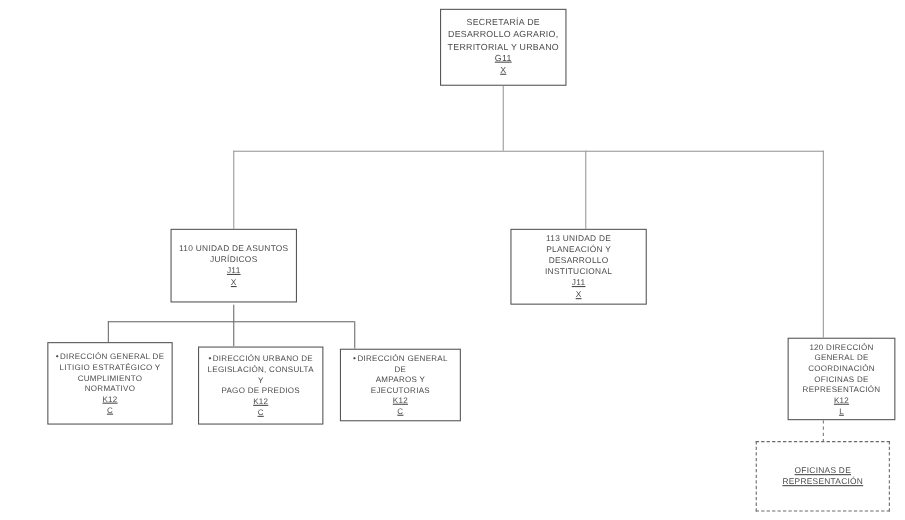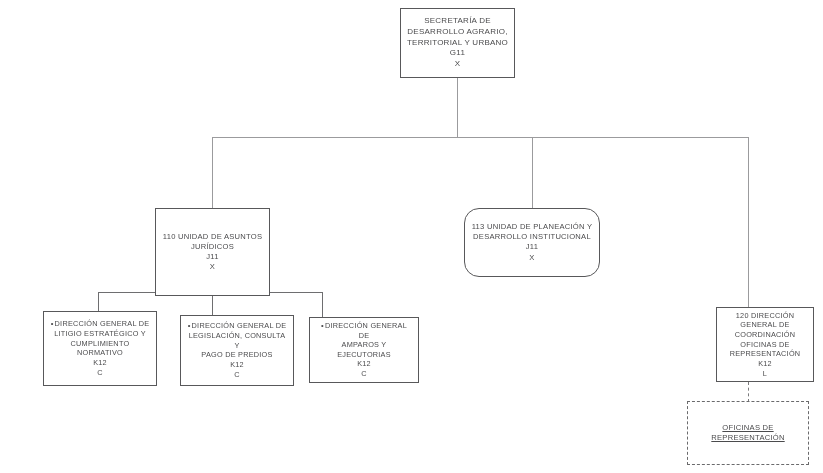--- a/index.html
+++ b/index.html
@@ -36,20 +36,21 @@
   .node .title {
     display: block;
     line-height: 1.32;
     padding: 0 5px;
     white-space: pre-line;
   }
   .node .code,
   .node .rank {
     display: block;
     line-height: 1.34;
+    text-decoration: underline;
   }
 
   .node.dashed {
     border: 1.6px dashed #6a6a6c;
     border-style: dashed;
   }
 
   
   .tier-0 { font-size: 8.0px; }
   .tier-1 { font-size: 7.6px; }
@@ -105,45 +106,45 @@
   <div class="line dotted-v" style="left:748px; top:382px; height:20px;"></div>
 
   <div class="node tier-0" style="left:400px; top:8px; width:115px; height:70px;">
     <span class="title">SECRETARÍA DE
 DESARROLLO AGRARIO,
 TERRITORIAL Y URBANO</span>
     <span class="code">G11</span>
     <span class="rank">X</span>
   </div>
 
-  <div class="node tier-1" style="left:155px; top:208px; width:115px; height:88px;">
+  <div class="node tier-1" style="left:155px; top:208px; width:115px; height:67px;">
     <span class="title">110 UNIDAD DE ASUNTOS
 JURÍDICOS</span>
     <span class="code">J11</span>
     <span class="rank">X</span>
   </div>
 
-  <div class="node tier-1" style="left:464px; top:208px; width:136px; height:69px;border-radius:15px;">
+  <div class="node tier-1" style="left:464px; top:208px; width:124px; height:69px;">
     <span class="title">113 UNIDAD DE PLANEACIÓN Y
 DESARROLLO INSTITUCIONAL</span>
     <span class="code">J11</span>
     <span class="rank">X</span>
   </div>
 
   <div class="node tier-2" style="left:14px; top:311px; width:114px; height:75px;">
     <span class="title"><span class="bullet">•</span><span>DIRECCIÓN GENERAL DE
 LITIGIO ESTRATÉGICO Y
 CUMPLIMIENTO
 NORMATIVO</span></span>
     <span class="code">K12</span>
     <span class="rank">C</span>
   </div>
 
   <div class="node tier-2" style="left:151px; top:315px; width:114px; height:71px;">
-    <span class="title"><span class="bullet">•</span><span>DIRECCIÓN GENERAL DE
+    <span class="title"><span class="bullet">•</span><span>DIRECCIÓN URBANO DE
 LEGISLACIÓN, CONSULTA Y
 PAGO DE PREDIOS</span></span>
     <span class="code">K12</span>
     <span class="rank">C</span>
   </div>
 
   <div class="node tier-2" style="left:280px; top:317px; width:110px; height:66px;">
     <span class="title"><span class="bullet">•</span><span>DIRECCIÓN GENERAL DE
 AMPAROS Y EJECUTORIAS</span></span>
     <span class="code">K12</span>

